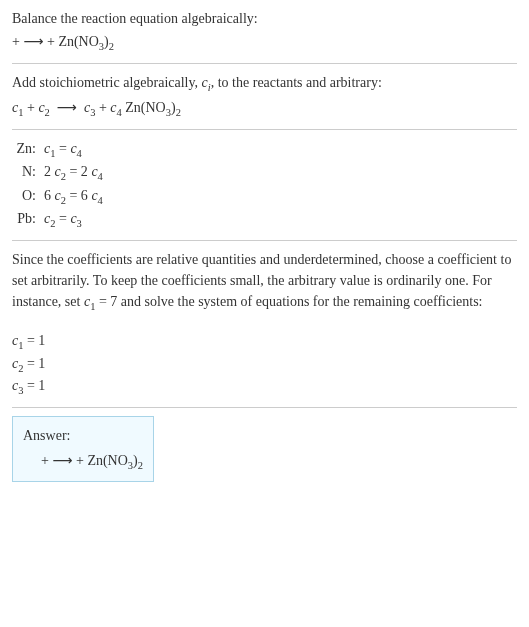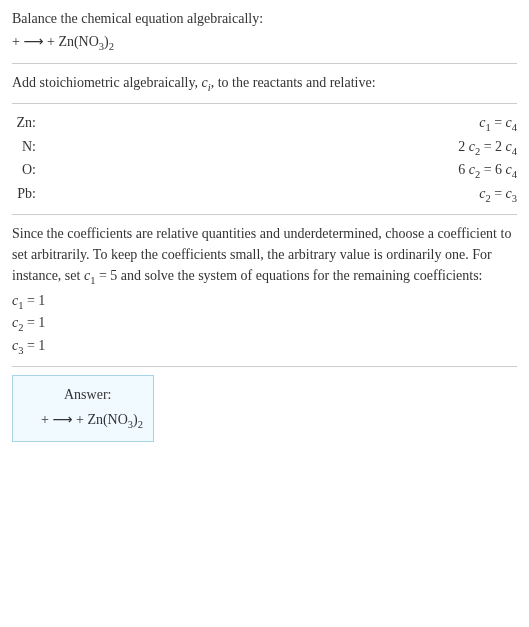--- a/index.html
+++ b/index.html
@@ -51,66 +51,69 @@
       display: flex;
       align-items: baseline;
     }
     .atom-label {
       width: 32px;
       text-align: right;
       padding-right: 8px;
     }
     .atom-eq {
       flex: 1;
-      text-align: right;
     }
     .coeff-list {
-      margin-top: 2px;
+      margin-top: 17px;
     }
     .coeff-list div {
       line-height: 1.4;
     }
     .answer-box {
       border: 1px solid #a8d4e8;
       background: #f0faff;
       padding: 8px 10px;
       width: fit-content;
       margin-top: 4px;
     }
     .answer-label {
       margin-bottom: 4px;
-      margin-left: 41px;
     }
     .answer-eq {
       padding-left: 18px;
     }
     .arrow {
       font-family: Arial, sans-serif;
     }
     .italic {
       font-style: italic;
     }
   </style>
 </head>
 <body>
 
 <div class="section">
-  <div class="intro-text">Balance the chemical equation algebraically:</div>
+  <div class="intro-text">Balance the reaction equation algebraically:</div>
   <div class="equation-line">
     <span> + </span>
     <span class="arrow">⟶</span>
     <span> + </span><span class="compound">Zn(NO</span><span class="subsub">3</span><span>)</span><span class="subsub">2</span>
   </div>
 </div>
 
 <hr>
 
 <div class="section">
   <div class="intro-text">
-    <span>Add stoichiometric algebraically, </span><span class="italic">c</span><span class="sub">i</span><span>, to the reactants and relative:</span>
+    <span>Add stoichiometric algebraically, </span><span class="italic">c</span><span class="sub">i</span><span>, to the reactants and arbitrary:</span>
+  </div>
+  <div class="equation-line">
+    <span class="italic">c</span><span class="subsub">1</span><span> + </span><span class="italic">c</span><span class="subsub">2</span>
+    &nbsp;<span class="arrow">⟶</span>&nbsp;
+    <span class="italic">c</span><span class="subsub">3</span><span> + </span><span class="italic">c</span><span class="subsub">4</span><span class="compound"> Zn(NO</span><span class="subsub">3</span><span>)</span><span class="subsub">2</span>
   </div>
 </div>
 
 <hr>
 
 <div class="section">
   <div class="table-atoms">
     <div class="atom-row">
       <div class="atom-label">Zn:</div>
       <div class="atom-eq">
@@ -135,21 +138,21 @@
         <span></span><span class="italic">c</span><span class="subsub">2</span><span> = </span><span class="italic">c</span><span class="subsub">3</span>
       </div>
     </div>
   </div>
 </div>
 
 <hr>
 
 <div class="section">
   <div class="intro-text">
-    <span>Since the coefficients are relative quantities and underdetermined, choose a coefficient to set arbitrarily. To keep the coefficients small, the arbitrary value is ordinarily one. For instance, set </span><span class="italic">c</span><span class="subsub">1</span><span> = 5 and solve the system of equations for the remaining coefficients:</span>
+    <span>Since the coefficients are relative quantities and underdetermined, choose a coefficient to set arbitrarily. To keep the coefficients small, the arbitrary value is ordinarily one. For instance, set </span><span class="italic">c</span><span class="subsub">1</span><span> = 7 and solve the system of equations for the remaining coefficients:</span>
   </div>
   <div class="coeff-list">
     <div><span class="italic">c</span><span class="subsub">1</span><span> = 1</span></div>
     <div><span class="italic">c</span><span class="subsub">2</span><span> = 1</span></div>
     <div><span class="italic">c</span><span class="subsub">3</span><span> = 1</span></div>
   </div>
 </div>
 
 <hr>
 

